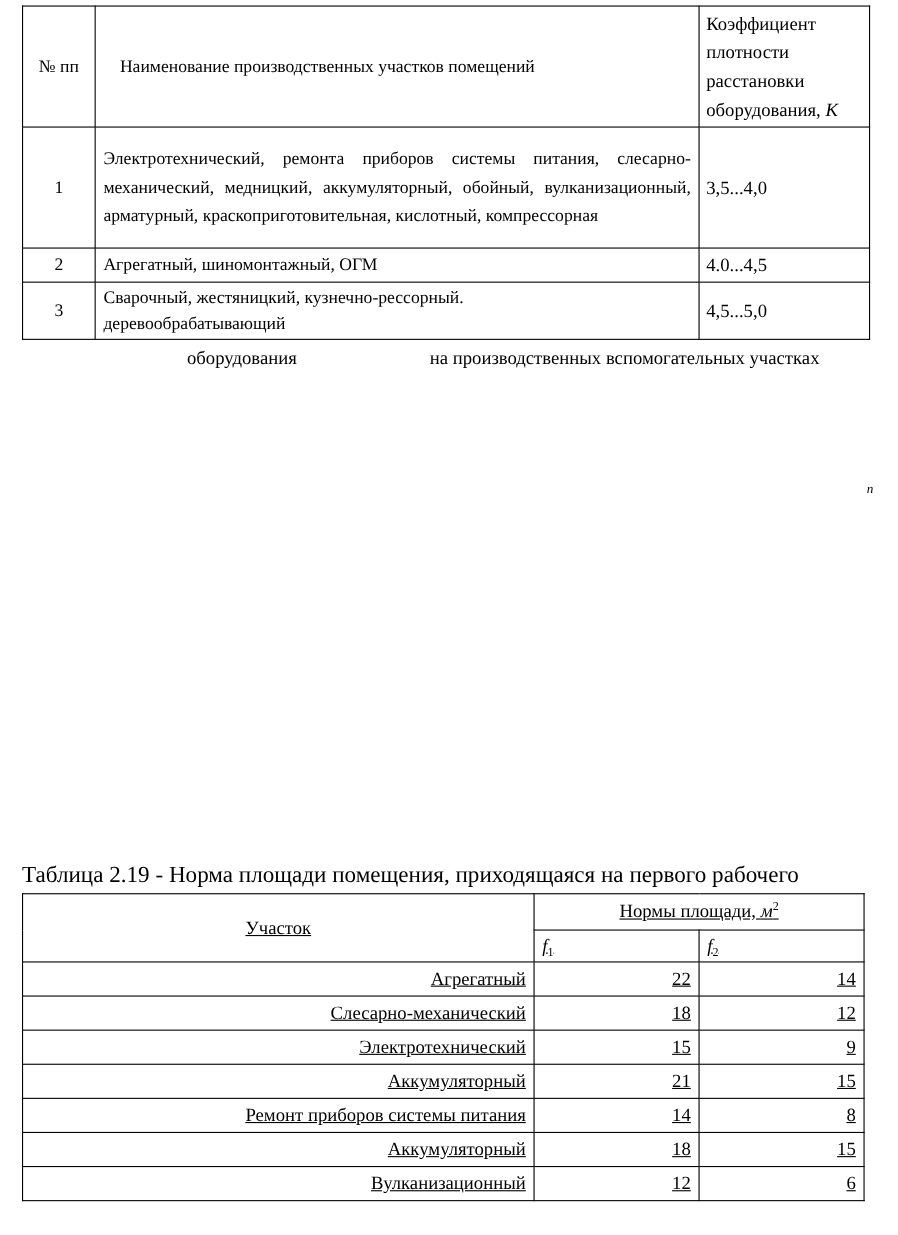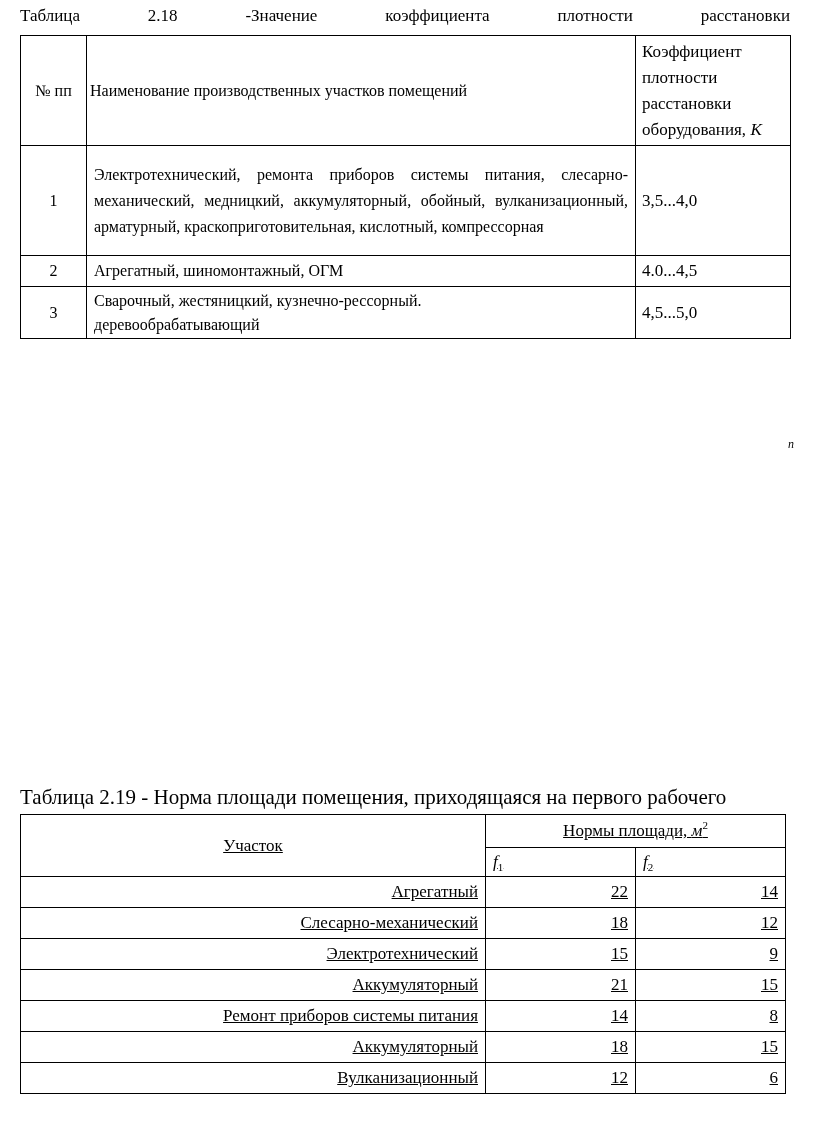--- a/index.html
+++ b/index.html
@@ -25,21 +25,21 @@
     margin: 0 0 8px 0;
     white-space: normal;
   }
   
   table { border-collapse: collapse; table-layout: fixed; }
   td { border: 1.5px solid #000; vertical-align: middle; }
 
   .t218 { width: 770px; }
   .t218 td { font-size: 16px; line-height: 26px; padding: 2px 7px; }
   .t218 .cell-num { text-align: center; padding: 2px 2px; }
-  .t218 .hdr-name { padding-left: 3px; }
+  .t218 .hdr-name { padding-left: 22px; }
   .t218 .cell-coef { font-size: 17px; padding-left: 6px; }
   .t218 .row-long .cell-name { text-align: justify; }
   .t218 .cell-name { white-space: pre-line; }
   .t218 .row-3 .cell-name { line-height: 24px; padding-top: 1px; padding-bottom: 1px; margin-left: 40px; }
   .r-hdr  { height: 110px; }
   .r-1    { height: 110px; }
   .r-2    { height: 30px; }
   .r-3    { height: 52px; }
 
   
@@ -79,21 +79,20 @@
   .t219 tr.hrow2 { height: 28px; }
   sup { font-size: 11px; vertical-align: super; line-height: 0; }
   sub { font-size: 11px; vertical-align: sub; line-height: 0; }
   i { font-style: italic; }
 </style>
 </head>
 <body>
 
 <div class="page">
 
-  <div class="doc-title">Таблица 2.18 -Значение коэффициента плотности расстановки</div>
 
   <table class="t218">
     <colgroup>
       <col style="width:66px">
       <col style="width:549px">
       <col style="width:155px">
     </colgroup>
     <tbody>
       <tr class="r-hdr">
         <td class="cell-num">№ пп</td>
@@ -112,20 +111,24 @@
       </tr>
       <tr class="r-3 row-3">
         <td class="cell-num">3</td>
         <td class="cell-name">Сварочный, жестяницкий, кузнечно-рессорный.
 деревообрабатывающий</td>
         <td class="cell-coef">4,5...5,0</td>
       </tr>
     </tbody>
   </table>
 
+  <div class="subline">
+    <span>оборудования</span>
+    <span>на производственных вспомогательных участках</span>
+  </div>
 
   <span class="footnote-n">n</span>
 
   <div class="caption-219">Таблица 2.19 - Норма площади помещения, приходящаяся на первого рабочего</div>
 
   <table class="t219">
     <colgroup>
       <col style="width:465px">
       <col style="width:150px">
       <col style="width:150px">

